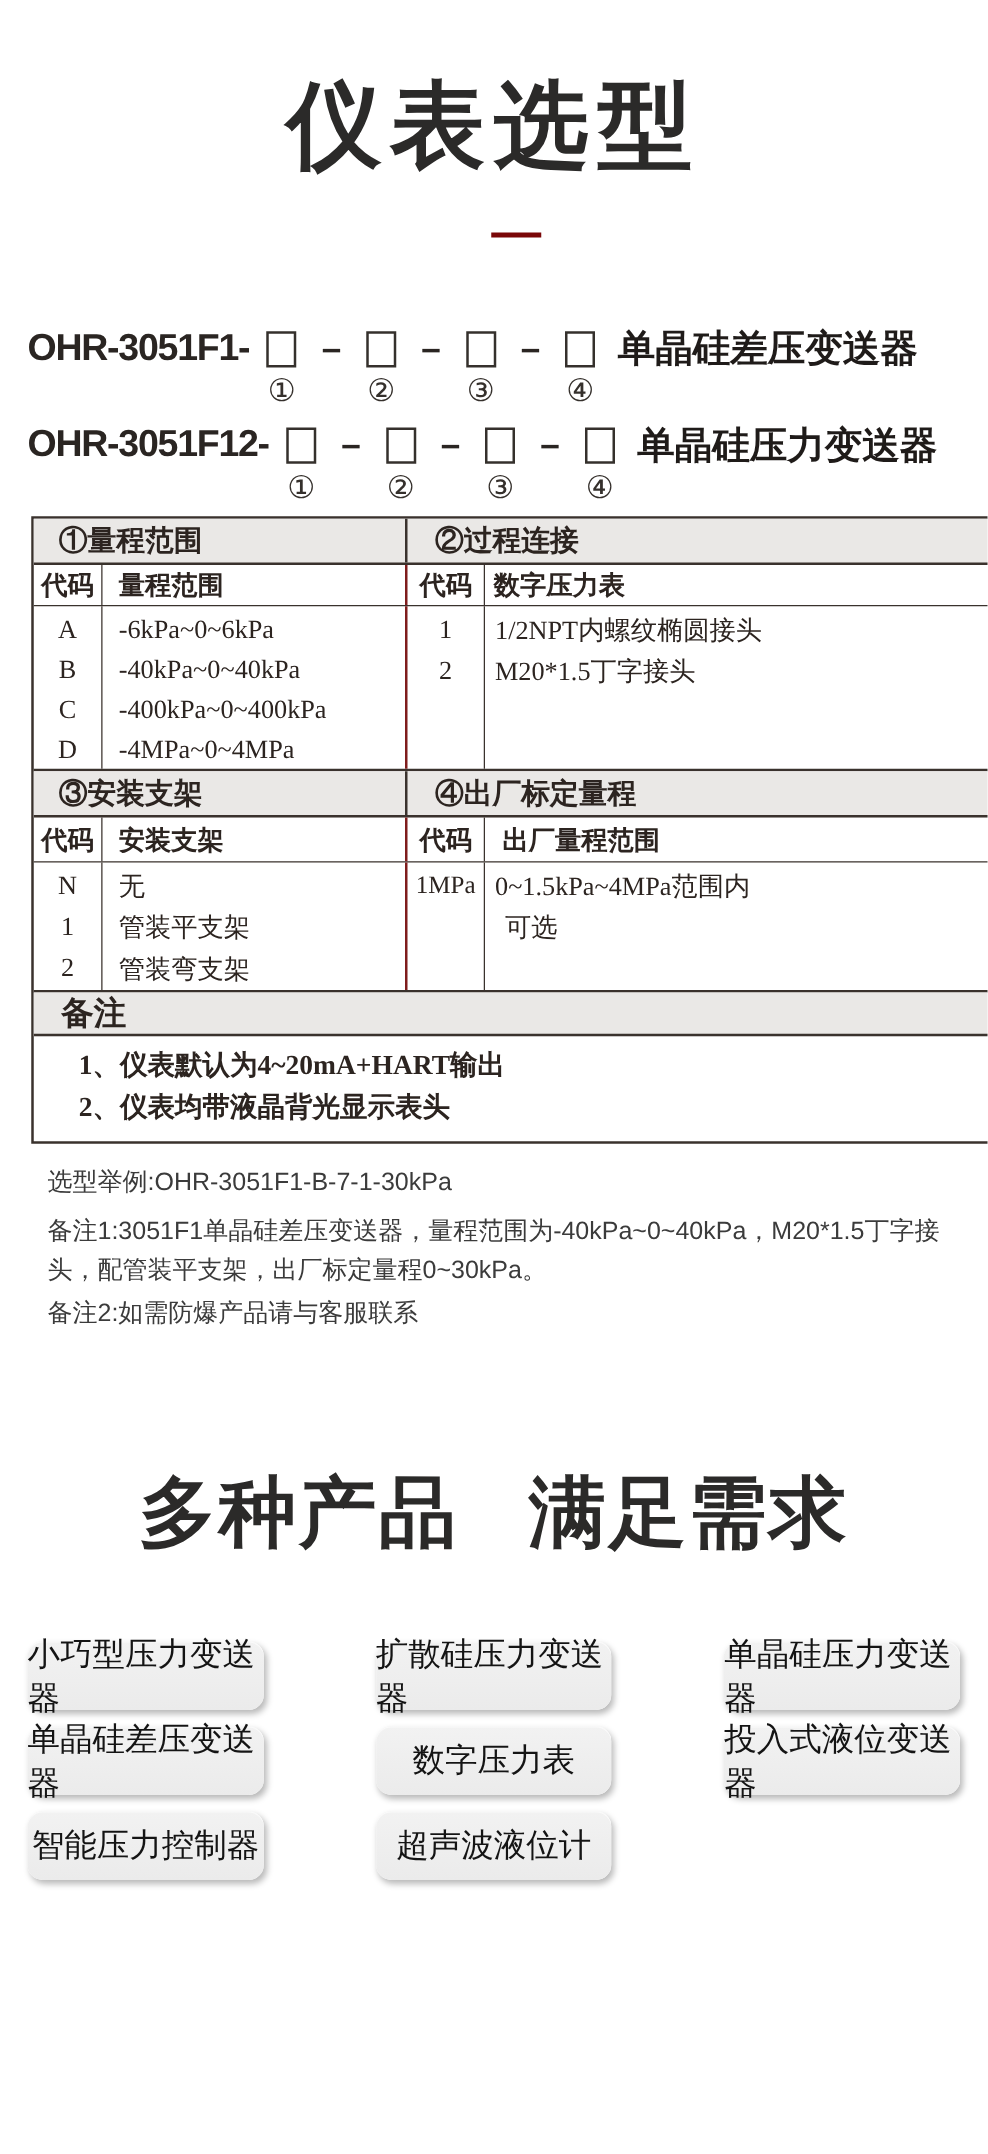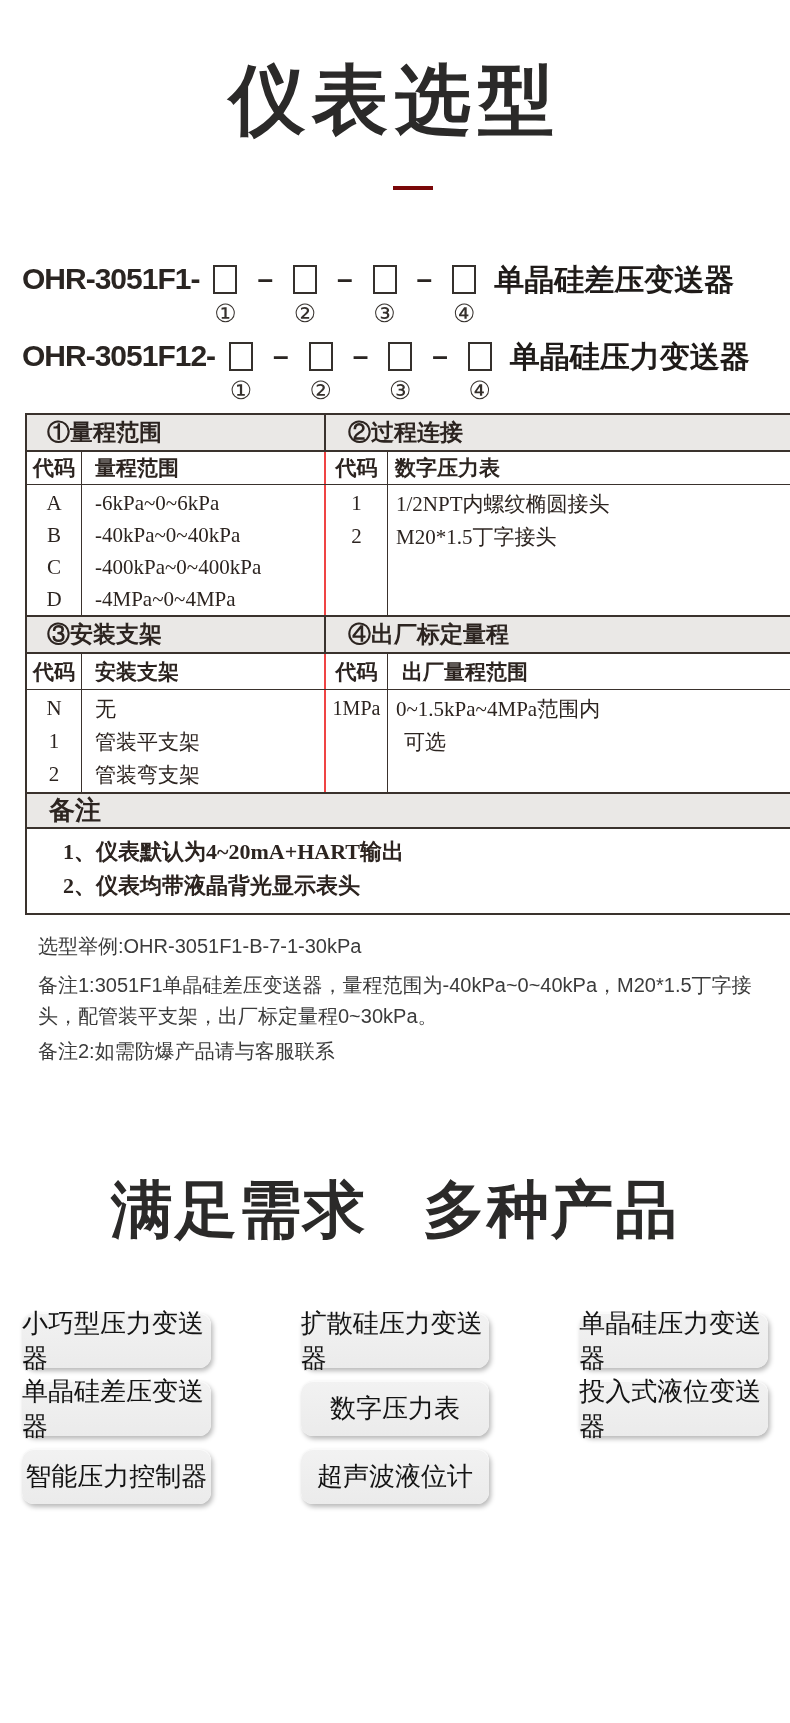--- a/index.html
+++ b/index.html
@@ -39,21 +39,21 @@
   .spec-table {
     position:absolute; top:413px; left:25px; width:790px;
     border:2px solid #3a322d; background:#fff;
     font-family:"Liberation Serif","DejaVu Serif",serif; color:#2c2420;
   }
   .t-sechdr { display:flex; background:#eae8e6; border-bottom:2px solid #3a322d; height:37px; font-size:23px; font-weight:700; }
   .t-sechdr .lcell { width:299px; border-right:2px solid #3a322d; display:flex; align-items:center; padding-left:20px; }
   .t-sechdr .rcell { flex:1; display:flex; align-items:center; padding-left:22px; }
   .t-subhdr { display:flex; border-bottom:1px solid #3a322d; height:33px; font-size:21px; font-weight:700; }
   .c1 { width:55px; border-right:1px solid #3a322d; }
-  .c2 { width:244px; border-right:2px solid #ef4444; }
+  .c2 { width:244px; border-right:2px solid #7f1d1d; }
   .c3 { width:62px; border-right:1px solid #3a322d; }
   .c4 { flex:1; }
   .cc { display:flex; align-items:center; justify-content:center; text-align:center; }
   .cl { display:flex; align-items:center; padding-left:13px; }
   .cl4 { display:flex; align-items:center; padding-left:7px; }
   .t-body { display:flex; border-bottom:2px solid #3a322d; }
   .t-body .col { display:flex; flex-direction:column; padding-top:2px; }
   .ln { height:33px; display:flex; align-items:center; font-size:21px; }
   .ln.code { justify-content:center; }
   .ln.val { padding-left:13px; }
@@ -221,22 +221,22 @@
 
 </div>
 
 <div class="notes">
   <div class="note-example">选型举例:OHR-3051F1-B-7-1-30kPa</div>
   <div class="note-p">备注1:3051F1单晶硅差压变送器，量程范围为-40kPa~0~40kPa，M20*1.5丁字接头，配管装平支架，出厂标定量程0~30kPa。</div>
   <div class="note-p">备注2:如需防爆产品请与客服联系</div>
 </div>
 
 <div class="products-heading">
+  <span>多种产品</span>
   <span>满足需求</span>
-  <span>多种产品</span>
 </div>
 
 <div class="products-grid">
   <div class="prod-btn">小巧型压力变送器</div>
   <div class="prod-btn">扩散硅压力变送器</div>
   <div class="prod-btn">单晶硅压力变送器</div>
   <div class="prod-btn">单晶硅差压变送器</div>
   <div class="prod-btn">数字压力表</div>
   <div class="prod-btn">投入式液位变送器</div>
   <div class="prod-btn">智能压力控制器</div>

